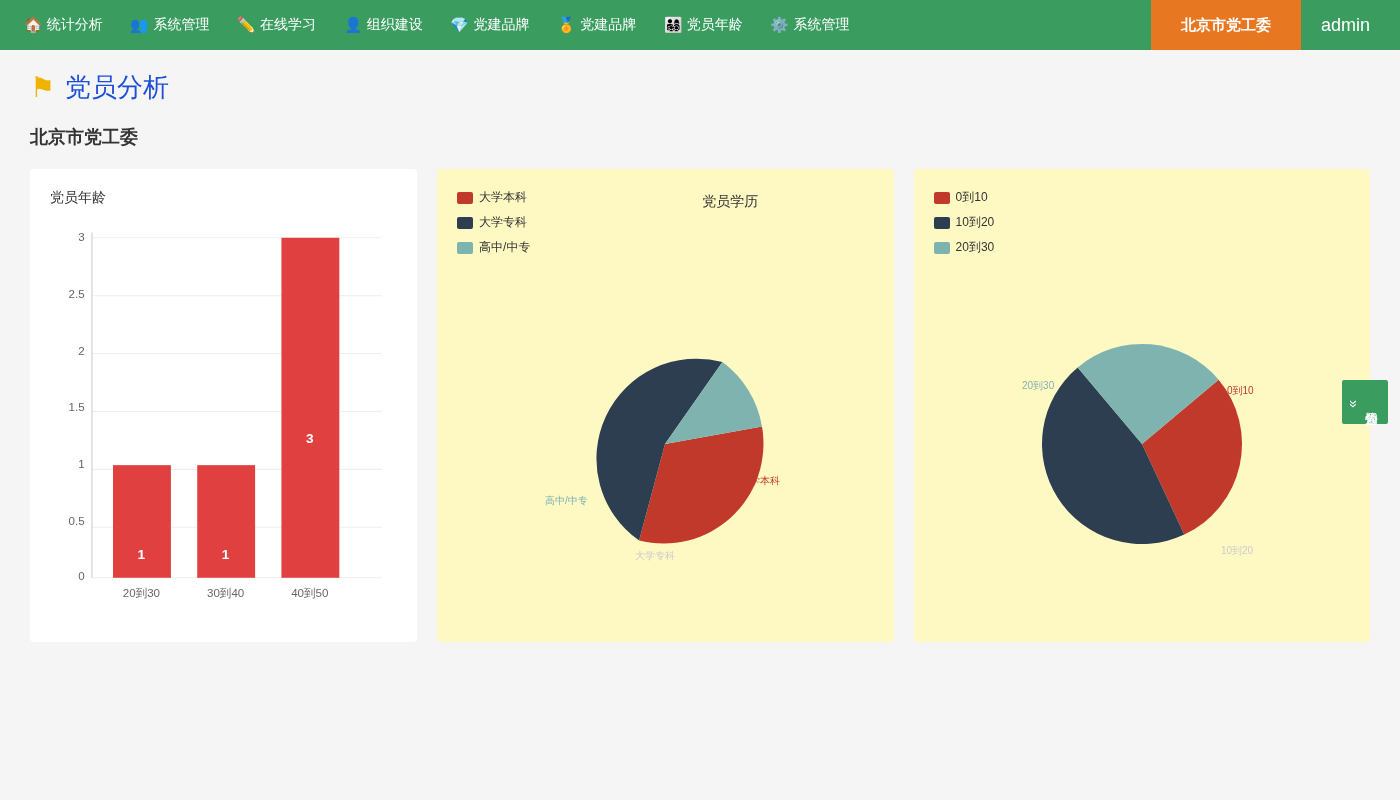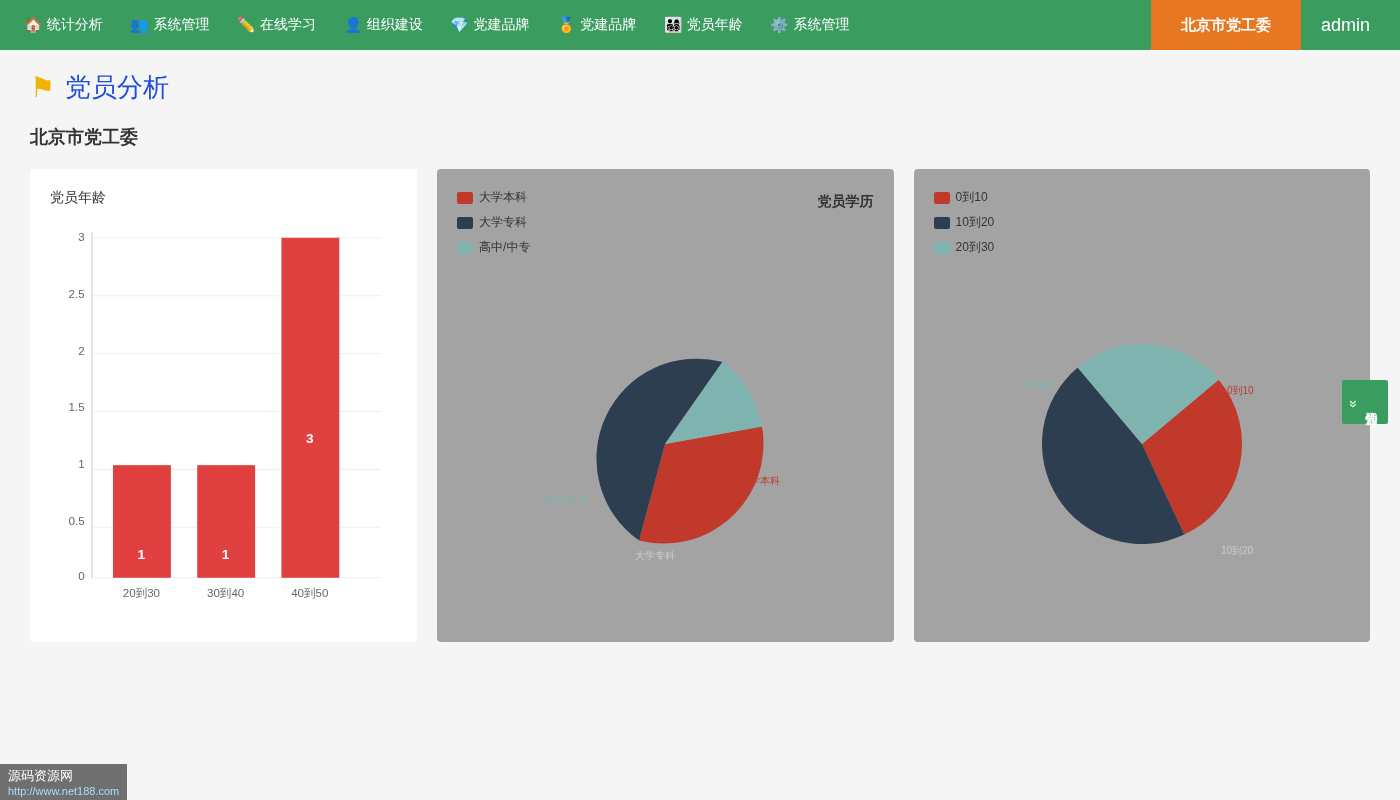--- a/index.html
+++ b/index.html
@@ -118,21 +118,21 @@
     }
 
     
     .bar-chart-area {
       width: 100%;
       height: 400px;
     }
 
     
     .pie-box {
-      background: #a3a3a3;
+      background: #fef9c3;
       border-radius: 4px;
       padding: 20px;
       flex: 1.2;
       display: flex;
       flex-direction: column;
     }
     .pie-header {
       display: flex;
       gap: 40px;
       margin-bottom: 10px;
@@ -152,22 +152,22 @@
     }
     .legend-color {
       width: 16px;
       height: 12px;
       border-radius: 2px;
       flex-shrink: 0;
     }
     .pie-title {
       font-size: 14px;
       color: #333;
-      font-weight: bold;
-      text-align: right;
+      font-weight: normal;
+      text-align: center;
       flex: 1;
       padding-top: 4px;
     }
     .pie-svg-area {
       flex: 1;
       display: flex;
       justify-content: center;
       align-items: center;
     }
 
@@ -369,22 +369,18 @@
 
           <text x="85" y="-50" font-size="10" fill="#c0392b" text-anchor="start">0到10</text>
           <text x="95" y="110" font-size="10" fill="#ccc" text-anchor="middle">10到20</text>
           <text x="-120" y="-55" font-size="10" fill="#7fb3b0" text-anchor="start">20到30</text>
         </svg>
       </div>
     </div>
 
   </div>
 
-  <div class="watermark">
-    <div>源码资源网</div>
-    <div class="watermark-url">http://www.net188.com</div>
-  </div>
 </div>
 
 <div class="notice-tab">
   <span>通知公告</span>
   <span class="notice-tab-arrow">»</span>
 </div>
 
 </body></html>

